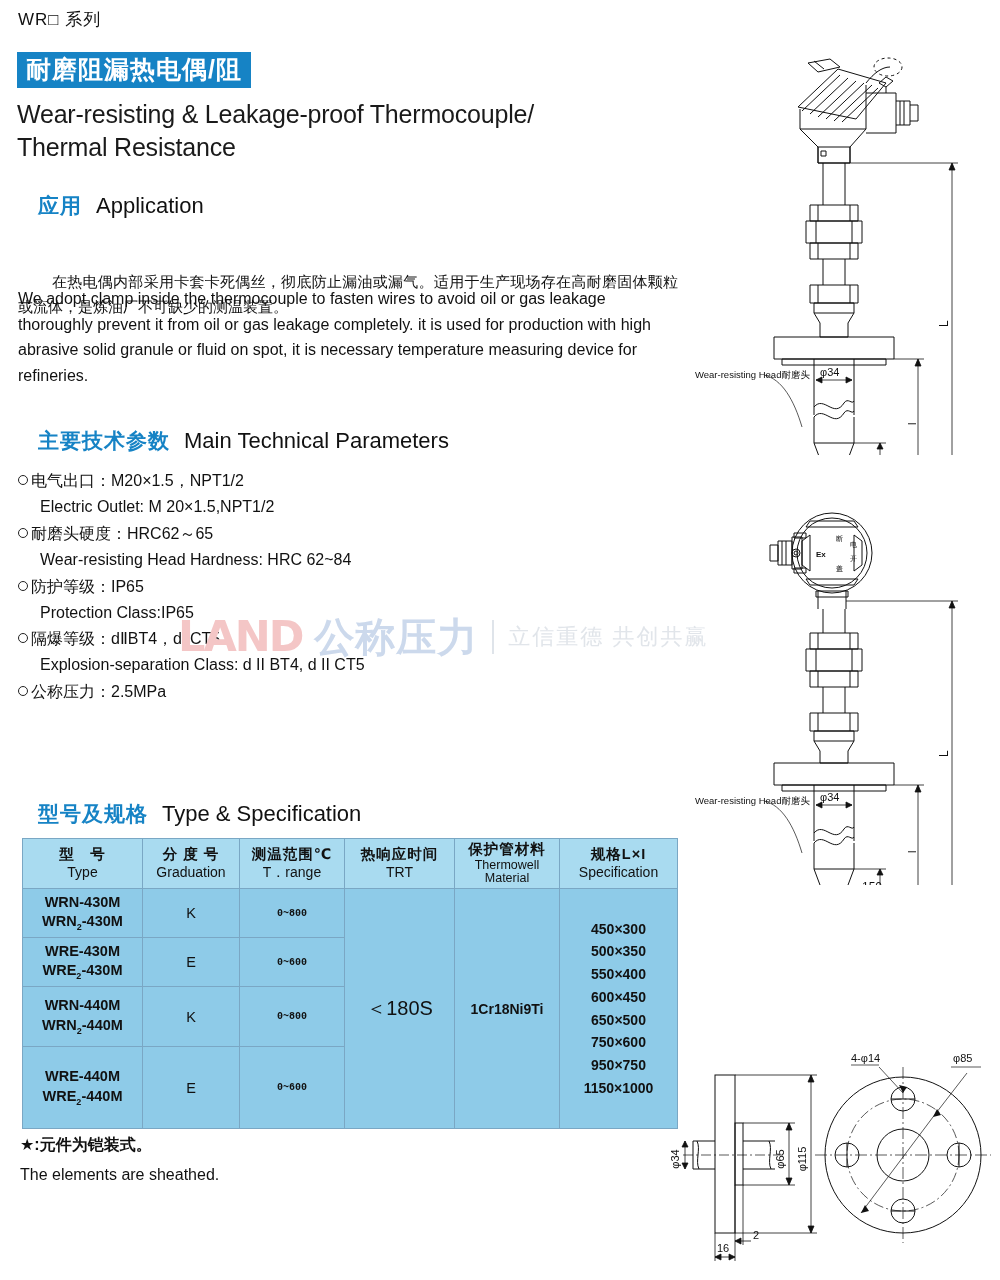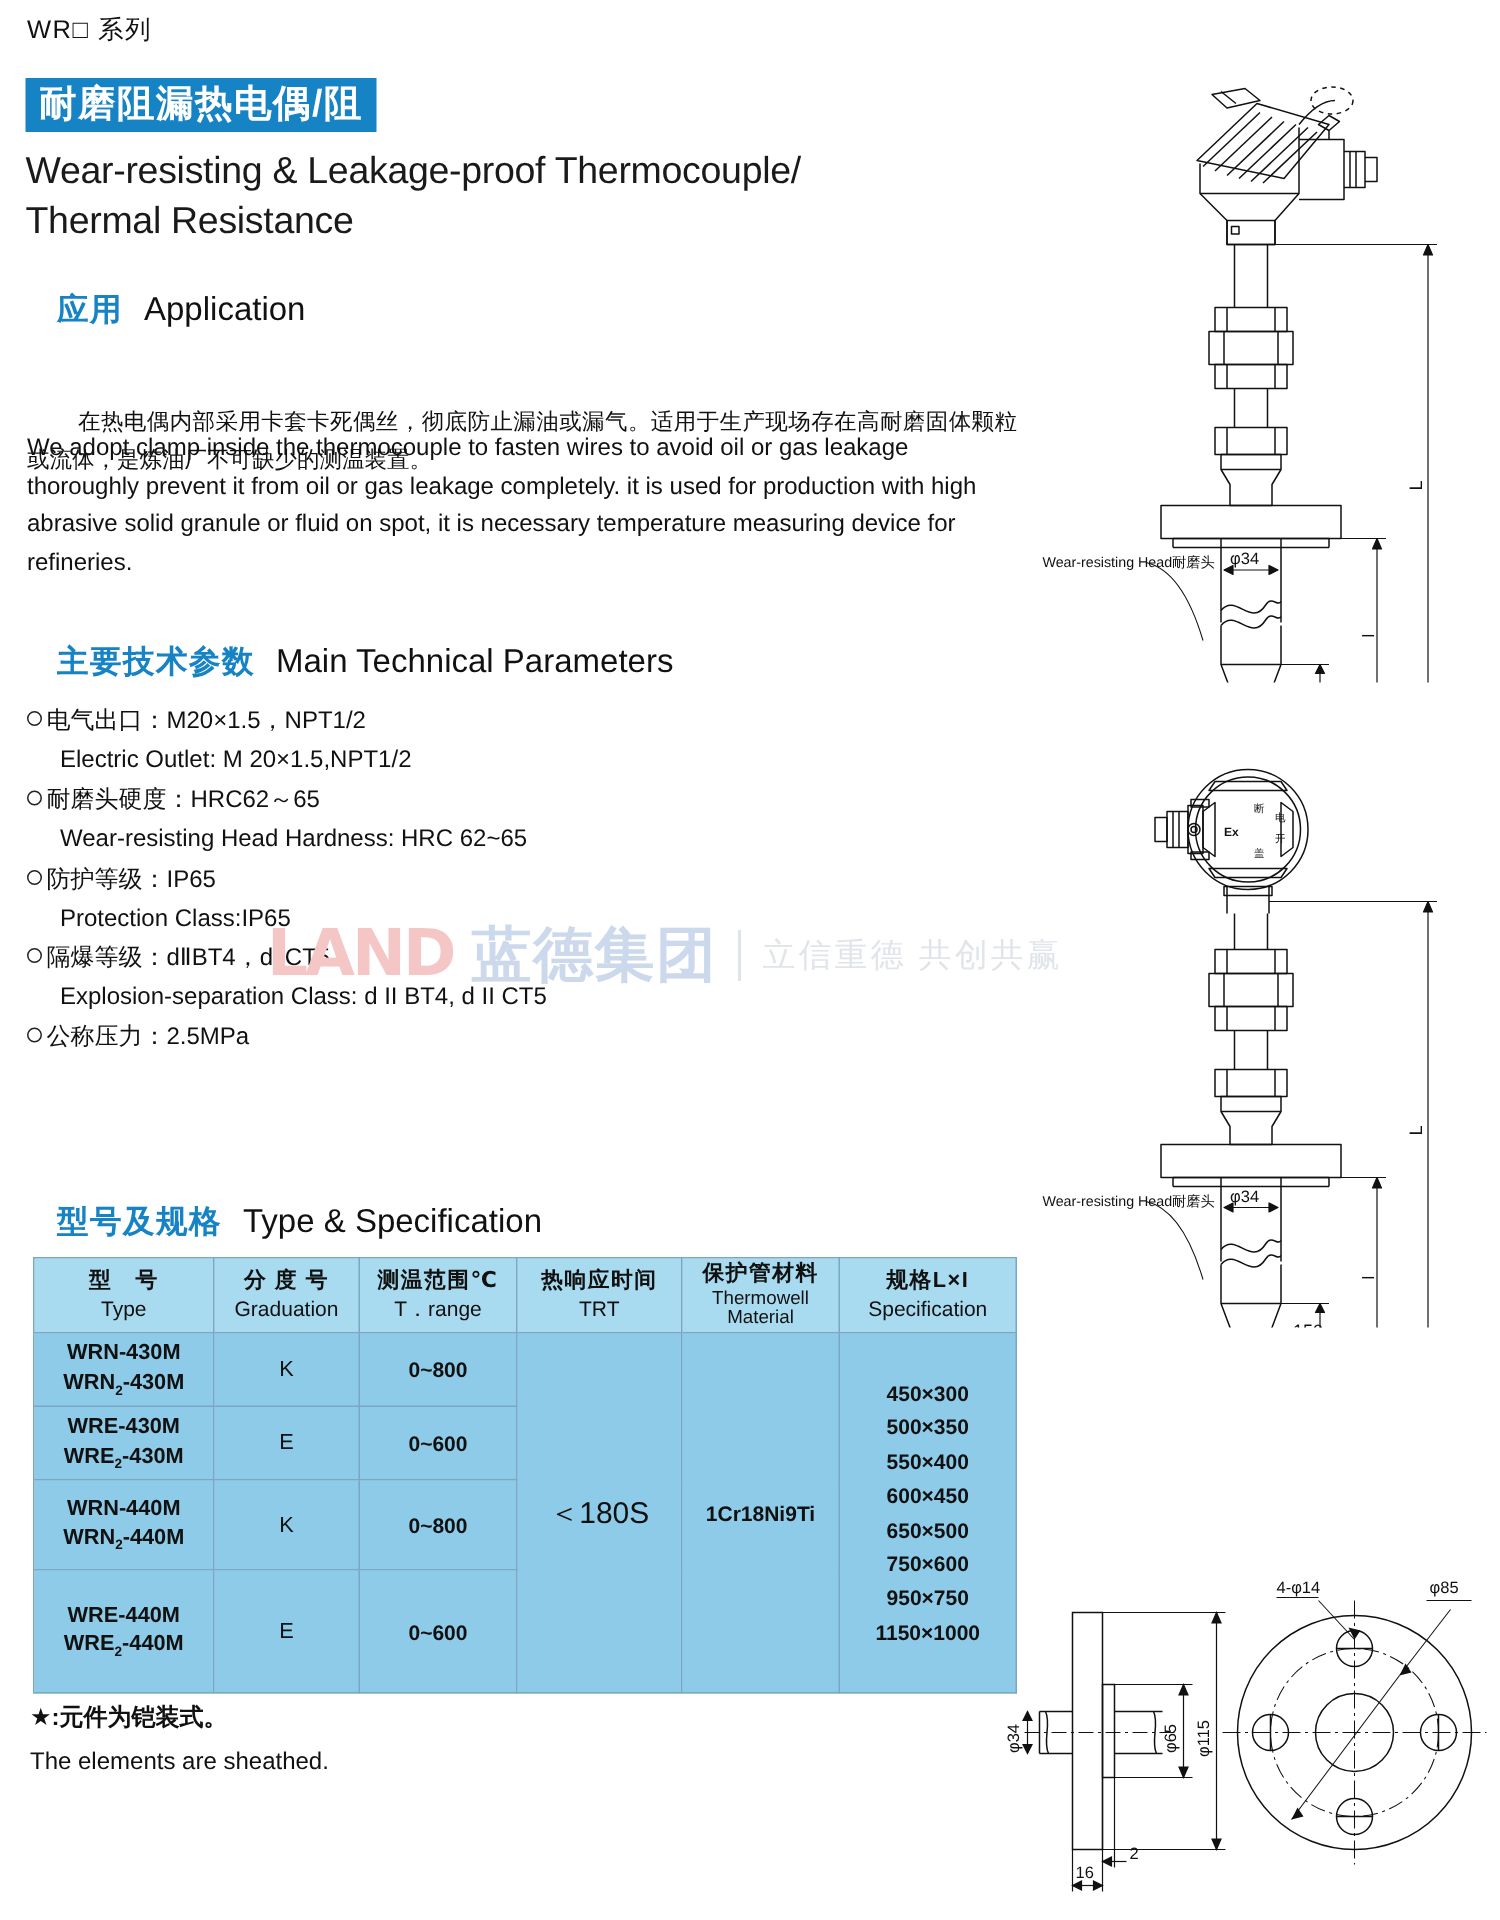--- a/index.html
+++ b/index.html
@@ -92,21 +92,21 @@
     background:#a9dbf0;
     font-weight:normal;
     height:50px;
     line-height:1.2;
   }
   .spec-table thead th .h-cn { display:block; font-size:14.5px; font-weight:bold; letter-spacing:1px; }
   .spec-table thead th .h-en { display:block; font-size:14px; }
   .spec-table tbody td { background:#8ecbe8; }
   .spec-table .type-cell { line-height:1.35; font-weight:bold; font-size:14.5px; }
   .spec-table .grad-cell { font-size:14.5px; }
-  .spec-table .range-cell { font-size:14px; font-weight:bold; }
+  .spec-table .range-cell { font-size:10px; font-weight:bold;font-family:Liberation Mono, monospace; }
   .spec-table .trt-cell { font-size:20px; }
   .spec-table .mat-cell { font-size:14px; font-weight:bold; }
   .spec-table .spec-cell { font-size:14px; font-weight:bold; line-height:1.62; }
   sub { font-size:9px; }
 
   .note {
     position:absolute; left:20px; font-size:16px; color:#111; white-space:nowrap;
   }
   .note-cn { top:1135px; font-weight:bold; }
   .note-en { top:1166px; }
@@ -171,21 +171,21 @@
       <span class="cn">主要技术参数</span><span class="en">Main Technical Parameters</span>
     </div>
 
     <div class="params" style="top:468px;">
       <div class="param-item">
         <div class="param-cn"><span class="ring"></span><span>电气出口：M20×1.5，NPT1/2</span></div>
         <div class="param-en">Electric Outlet: M 20×1.5,NPT1/2</div>
       </div>
       <div class="param-item">
         <div class="param-cn"><span class="ring"></span><span>耐磨头硬度：HRC62～65</span></div>
-        <div class="param-en">Wear-resisting Head Hardness: HRC 62~65</div>
+        <div class="param-en">Wear-resisting Head Hardness: HRC 62~84</div>
       </div>
       <div class="param-item">
         <div class="param-cn"><span class="ring"></span><span>防护等级：IP65</span></div>
         <div class="param-en">Protection Class:IP65</div>
       </div>
       <div class="param-item">
         <div class="param-cn"><span class="ring"></span><span>隔爆等级：dⅡBT4，dⅡCT5</span></div>
         <div class="param-en">Explosion-separation Class: d II BT4, d II CT5</div>
       </div>
       <div class="param-item">
@@ -281,21 +281,21 @@
         </tr>
       </tbody>
     </table>
 
     <div class="note note-cn">★:元件为铠装式。</div>
     <div class="note note-en">The elements are sheathed.</div>
   </div>
 
   <div class="watermark">
     <div class="wm-land">LAND</div>
-    <div class="wm-cn">蓝德集团</div>
+    <div class="wm-cn">公称压力</div>
     <div class="wm-div"></div>
     <div class="wm-slogan">立信重德 共创共赢</div>
   </div>
 
   <div class="draw" style="left:690px; top:55px;">
     <svg width="310" height="400" viewBox="0 0 310 400">
       <g stroke="#111" fill="none" stroke-width="1" stroke-linejoin="round">
 
         <g>
           <path d="M108 52 L148 14 L196 28 L166 64 Z"></path>

